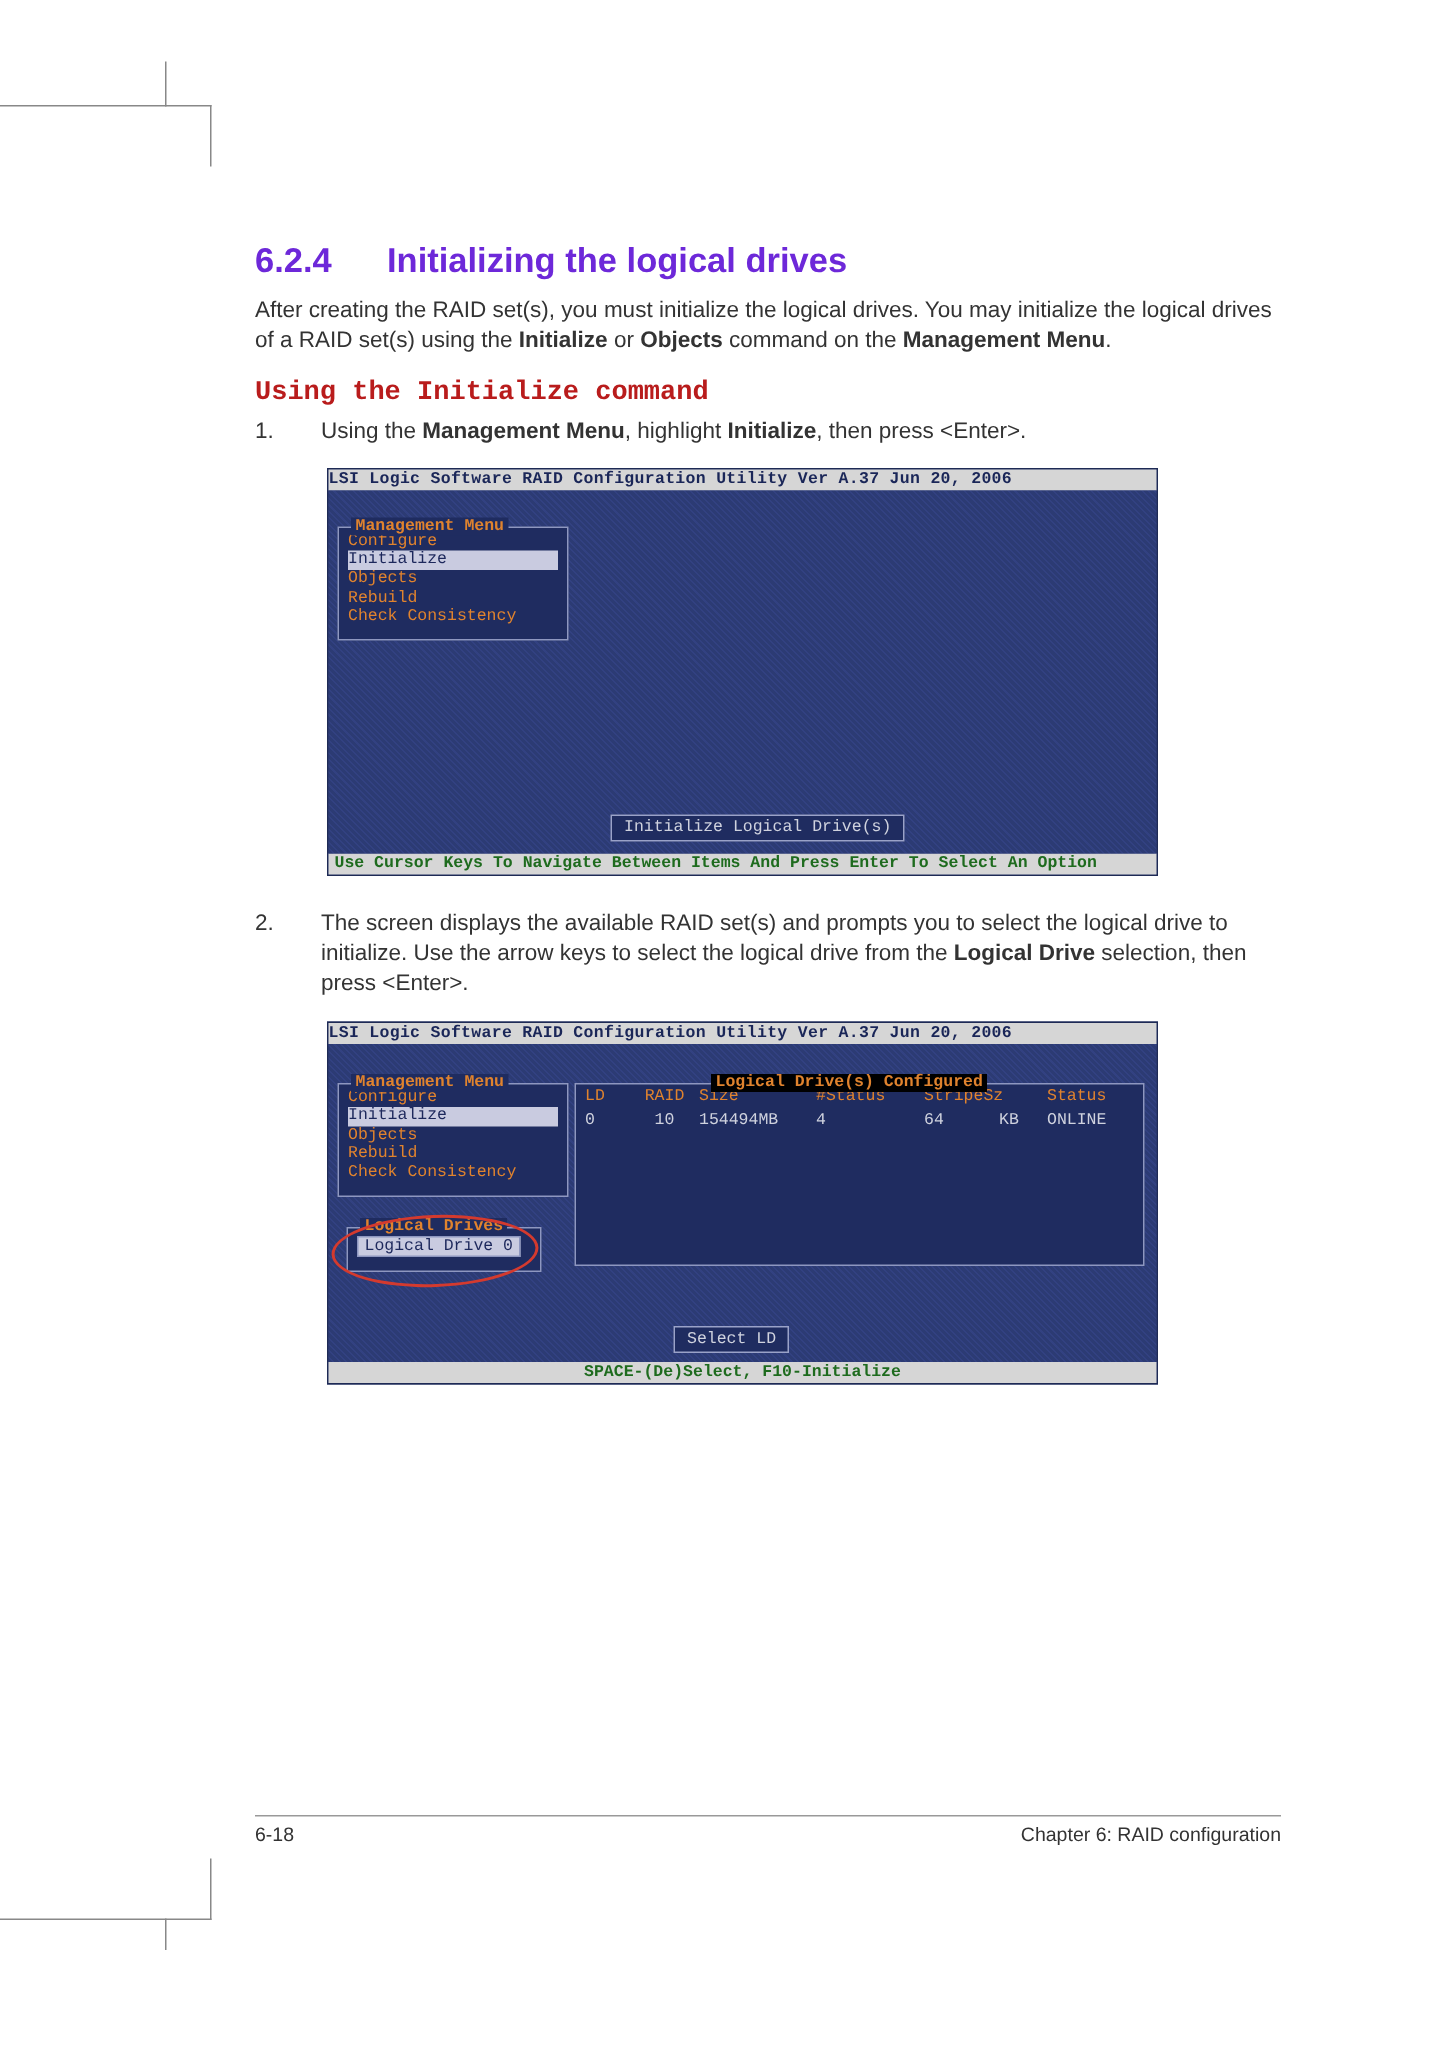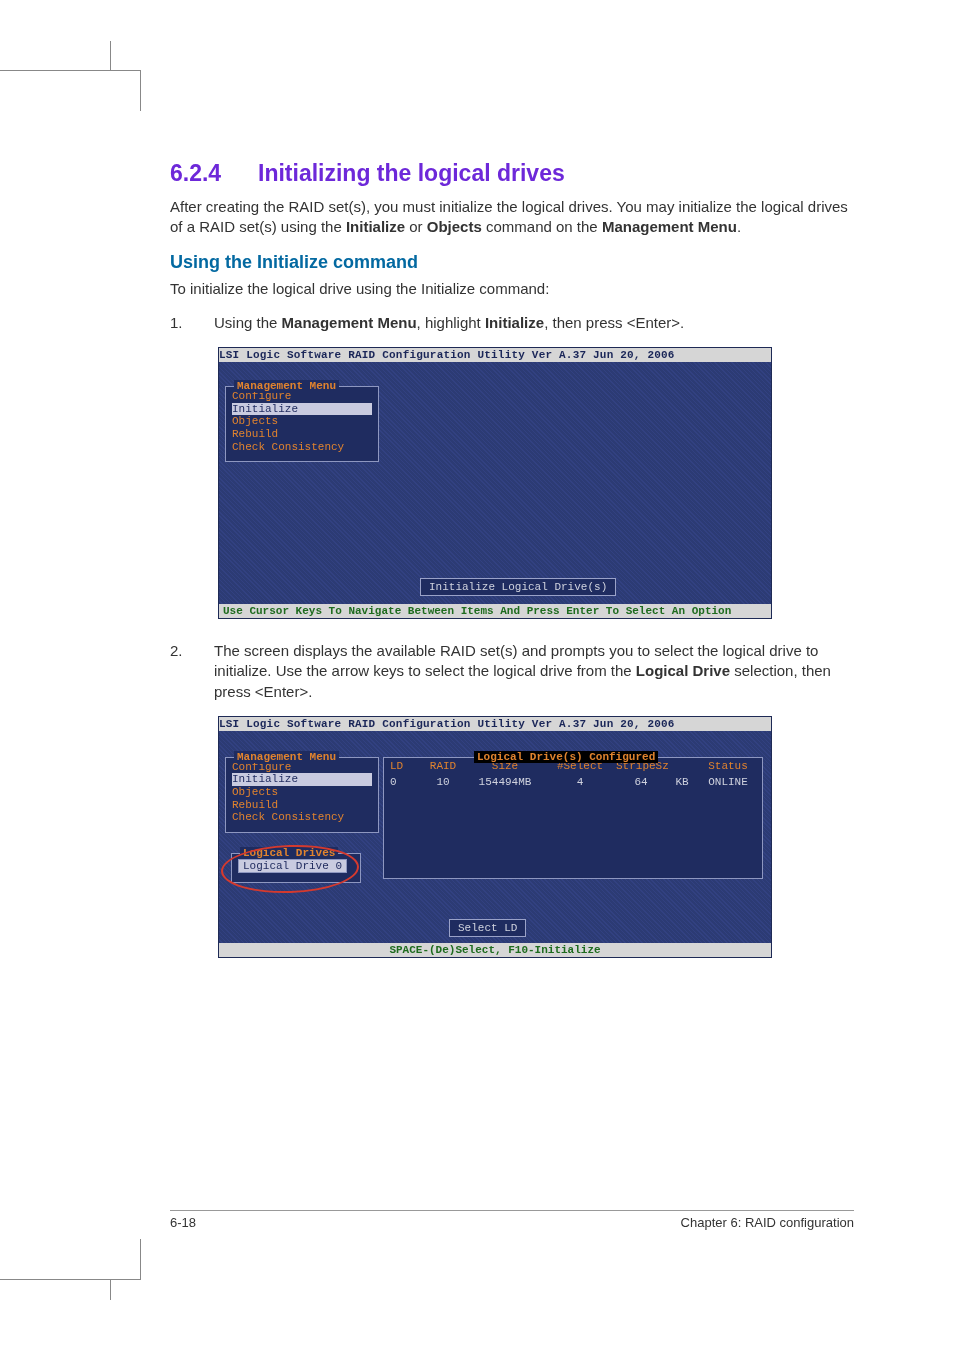--- a/index.html
+++ b/index.html
@@ -53,22 +53,23 @@
   .h-section {
     font-size: 23px;
     font-weight: bold;
     color: #6d28d9;
     margin: 0 0 10px 0;
   }
   .h-section .num { display: inline-block; width: 88px; }
   .h-sub {
     font-size: 18px;
     font-weight: bold;
-    color: #0369a1;
+    color: #b91c1c;
     margin: 2px 0 6px 0;
+    font-family: Liberation Mono, monospace;
   }
   .body-text {
     font-size: 15px;
     line-height: 1.35;
     color: #333;
     margin: 0 0 14px 0;
   }
   .body-text b { font-weight: bold; }
   ol.steps { list-style: none; padding: 0; margin: 0; }
   ol.steps > li {
@@ -117,21 +118,21 @@
     font-weight: bold;
   }
   .menu-item { color: #e0832e; line-height: 1.15; white-space: pre; }
   .menu-item.sel { background: #c9cbe0; color: #1d285c; }
   .button-box {
     position: absolute;
     border: 1px solid #9aa2c8;
     background: #1f2c60;
     padding: 2px 8px;
     color: #cfd2de;
-    left: 201px;
+    left: 188px;
   }
   .shot-footer {
     background: #d6d6d6;
     color: #1e6b1e;
     font-weight: bold;
     padding: 1px 4px;
     white-space: pre;
     overflow: hidden;
   }
   .table-panel {
@@ -145,21 +146,21 @@
   }
   .table-panel .panel-title { background:#000000; color:#e0832e; left: 90px; }
   .thead, .trow {
     display: grid;
     grid-template-columns: 30px 46px 78px 72px 50px 32px 60px;
     gap: 0;
     padding: 2px 6px;
     color: #e0832e;
   }
   .trow { color: #cfd2de; }
-  .thead span, .trow span { text-align: center; }
+  .thead span, .trow span { text-align: left; }
   .thead span:first-child, .trow span:first-child { text-align:left; }
   .thead span:nth-child(2), .trow span:nth-child(2) { text-align:center; }
   .circle {
     position: absolute;
     border: 2px solid #d43a2e;
     border-radius: 50% / 50%;
     left: 2px;
     top: 114px;
     width: 134px;
     height: 44px;
@@ -187,21 +188,20 @@
 
   <h2 class="h-section">
     <span class="num">6.2.4</span><span>Initializing the logical drives</span>
   </h2>
 
   <p class="body-text">
     <span>After creating the RAID set(s), you must initialize the logical drives. You may initialize the logical drives of a RAID set(s) using the </span><b>Initialize</b><span> or </span><b>Objects</b><span> command on the </span><b>Management Menu</b><span>.</span>
   </p>
 
   <h3 class="h-sub">Using the Initialize command</h3>
-  <p class="body-text">To initialize the logical drive using the Initialize command:</p>
 
   <ol class="steps">
     <li>
       <span class="n">1.</span>
       <span class="t">
         <span>Using the </span><b>Management Menu</b><span>, highlight </span><b>Initialize</b><span>, then press &lt;Enter&gt;.</span>
       </span>
     </li>
   </ol>
 
@@ -242,21 +242,21 @@
         <div class="menu-item">Rebuild</div>
         <div class="menu-item">Check Consistency</div>
       </div>
 
       <div class="table-panel">
         <div class="panel-title">Logical Drive(s) Configured</div>
         <div class="thead">
           <span>LD</span>
           <span>RAID</span>
           <span>Size</span>
-          <span>#Select</span>
+          <span>#Status</span>
           <span>StripeSz</span>
           <span></span>
           <span>Status</span>
         </div>
         <div class="trow">
           <span>0</span>
           <span>10</span>
           <span>154494MB</span>
           <span>4</span>
           <span>64</span>

